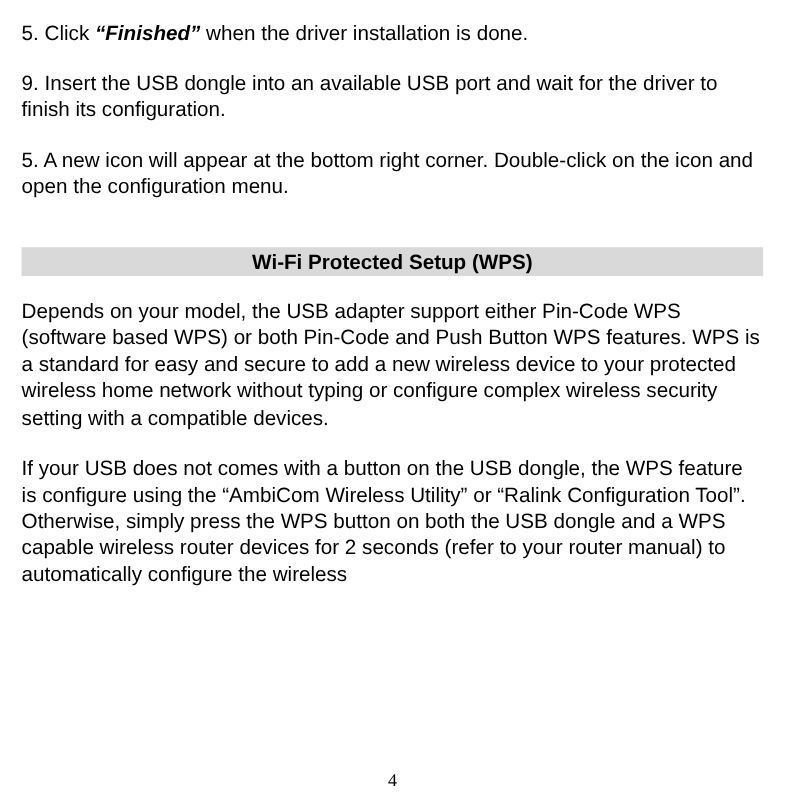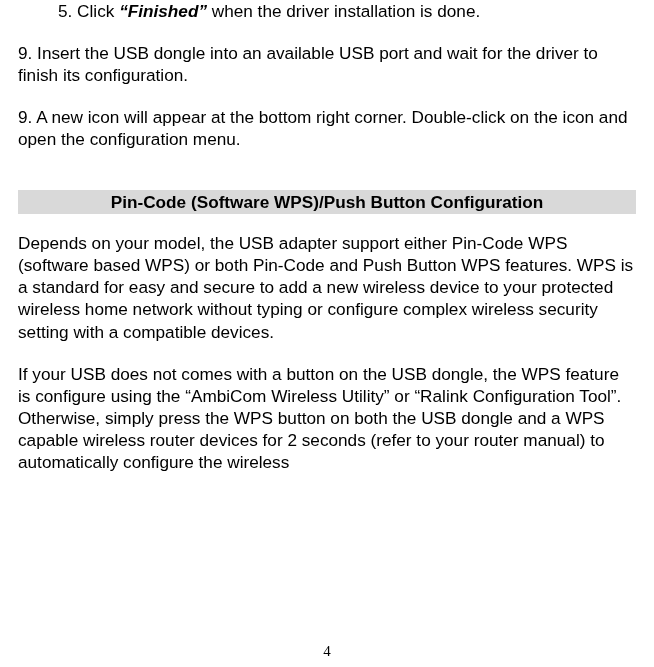--- a/index.html
+++ b/index.html
@@ -35,34 +35,34 @@
   .section-banner .line { display: block; }
   .page-number {
     position: absolute;
     bottom: 6px;
     left: 0;
     right: 0;
     text-align: center;
     font-size: 15px;
     font-family: "Times New Roman", serif;
   }
-  .step5-line { margin-bottom: 20px; padding-top: 0; margin-left: 40px; }
+  .step5-line { margin-bottom: 20px; padding-top: 16px; }
 </style>
 </head>
 <body>
 
 <p class="step5-line">
   <span>5. Click </span><span class="bold-italic">“Finished”</span><span> when the driver installation is done.</span>
 </p>
 
 <p>9. Insert the USB dongle into an available USB port and wait for the driver to finish its configuration.</p>
 
-<p>9. A new icon will appear at the bottom right corner.  Double-click on the icon and open the configuration menu.</p>
+<p>5. A new icon will appear at the bottom right corner.  Double-click on the icon and open the configuration menu.</p>
 
 <div class="section-banner">
-  <span class="line">Pin-Code (Software WPS)/Push Button Configuration</span>
+  <span class="line">Wi-Fi Protected Setup (WPS)</span>
 </div>
 
 <p>Depends on your model, the USB adapter support either Pin-Code WPS (software based WPS) or both Pin-Code and Push Button WPS features.  WPS is a standard for easy and secure to add a new wireless device to your protected wireless home network without typing or configure complex wireless security setting with a compatible devices.</p>
 
 <p>If your USB does not comes with a button on the USB dongle, the WPS feature is configure using the “AmbiCom Wireless Utility” or “Ralink Configuration Tool”. Otherwise, simply press the WPS button on both the USB dongle and a WPS capable wireless router devices for 2 seconds (refer to your router manual) to automatically configure the wireless</p>
 
 <div class="page-number">4</div>
 
 </body></html>

